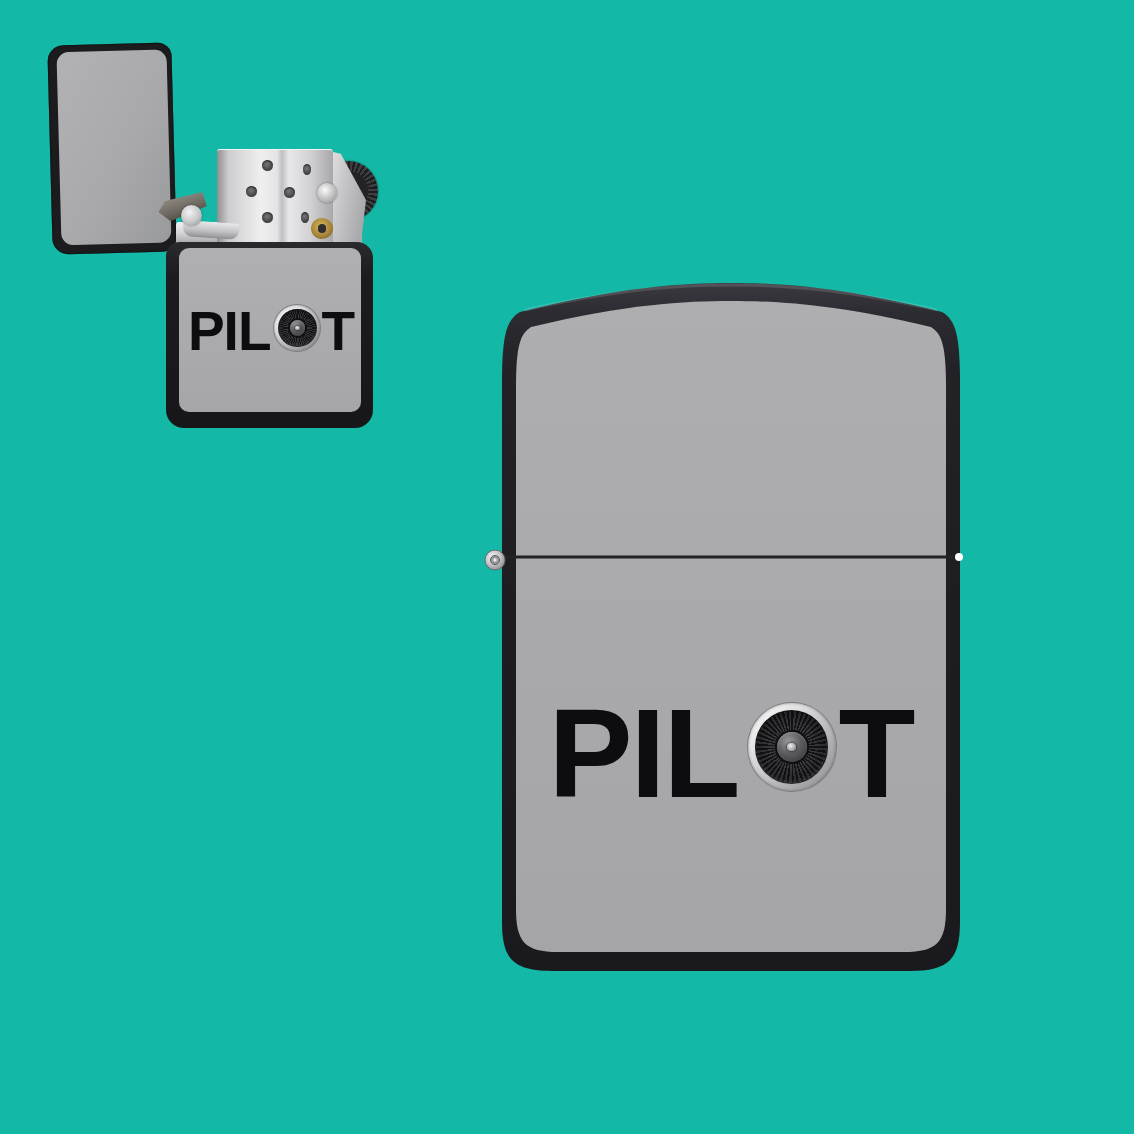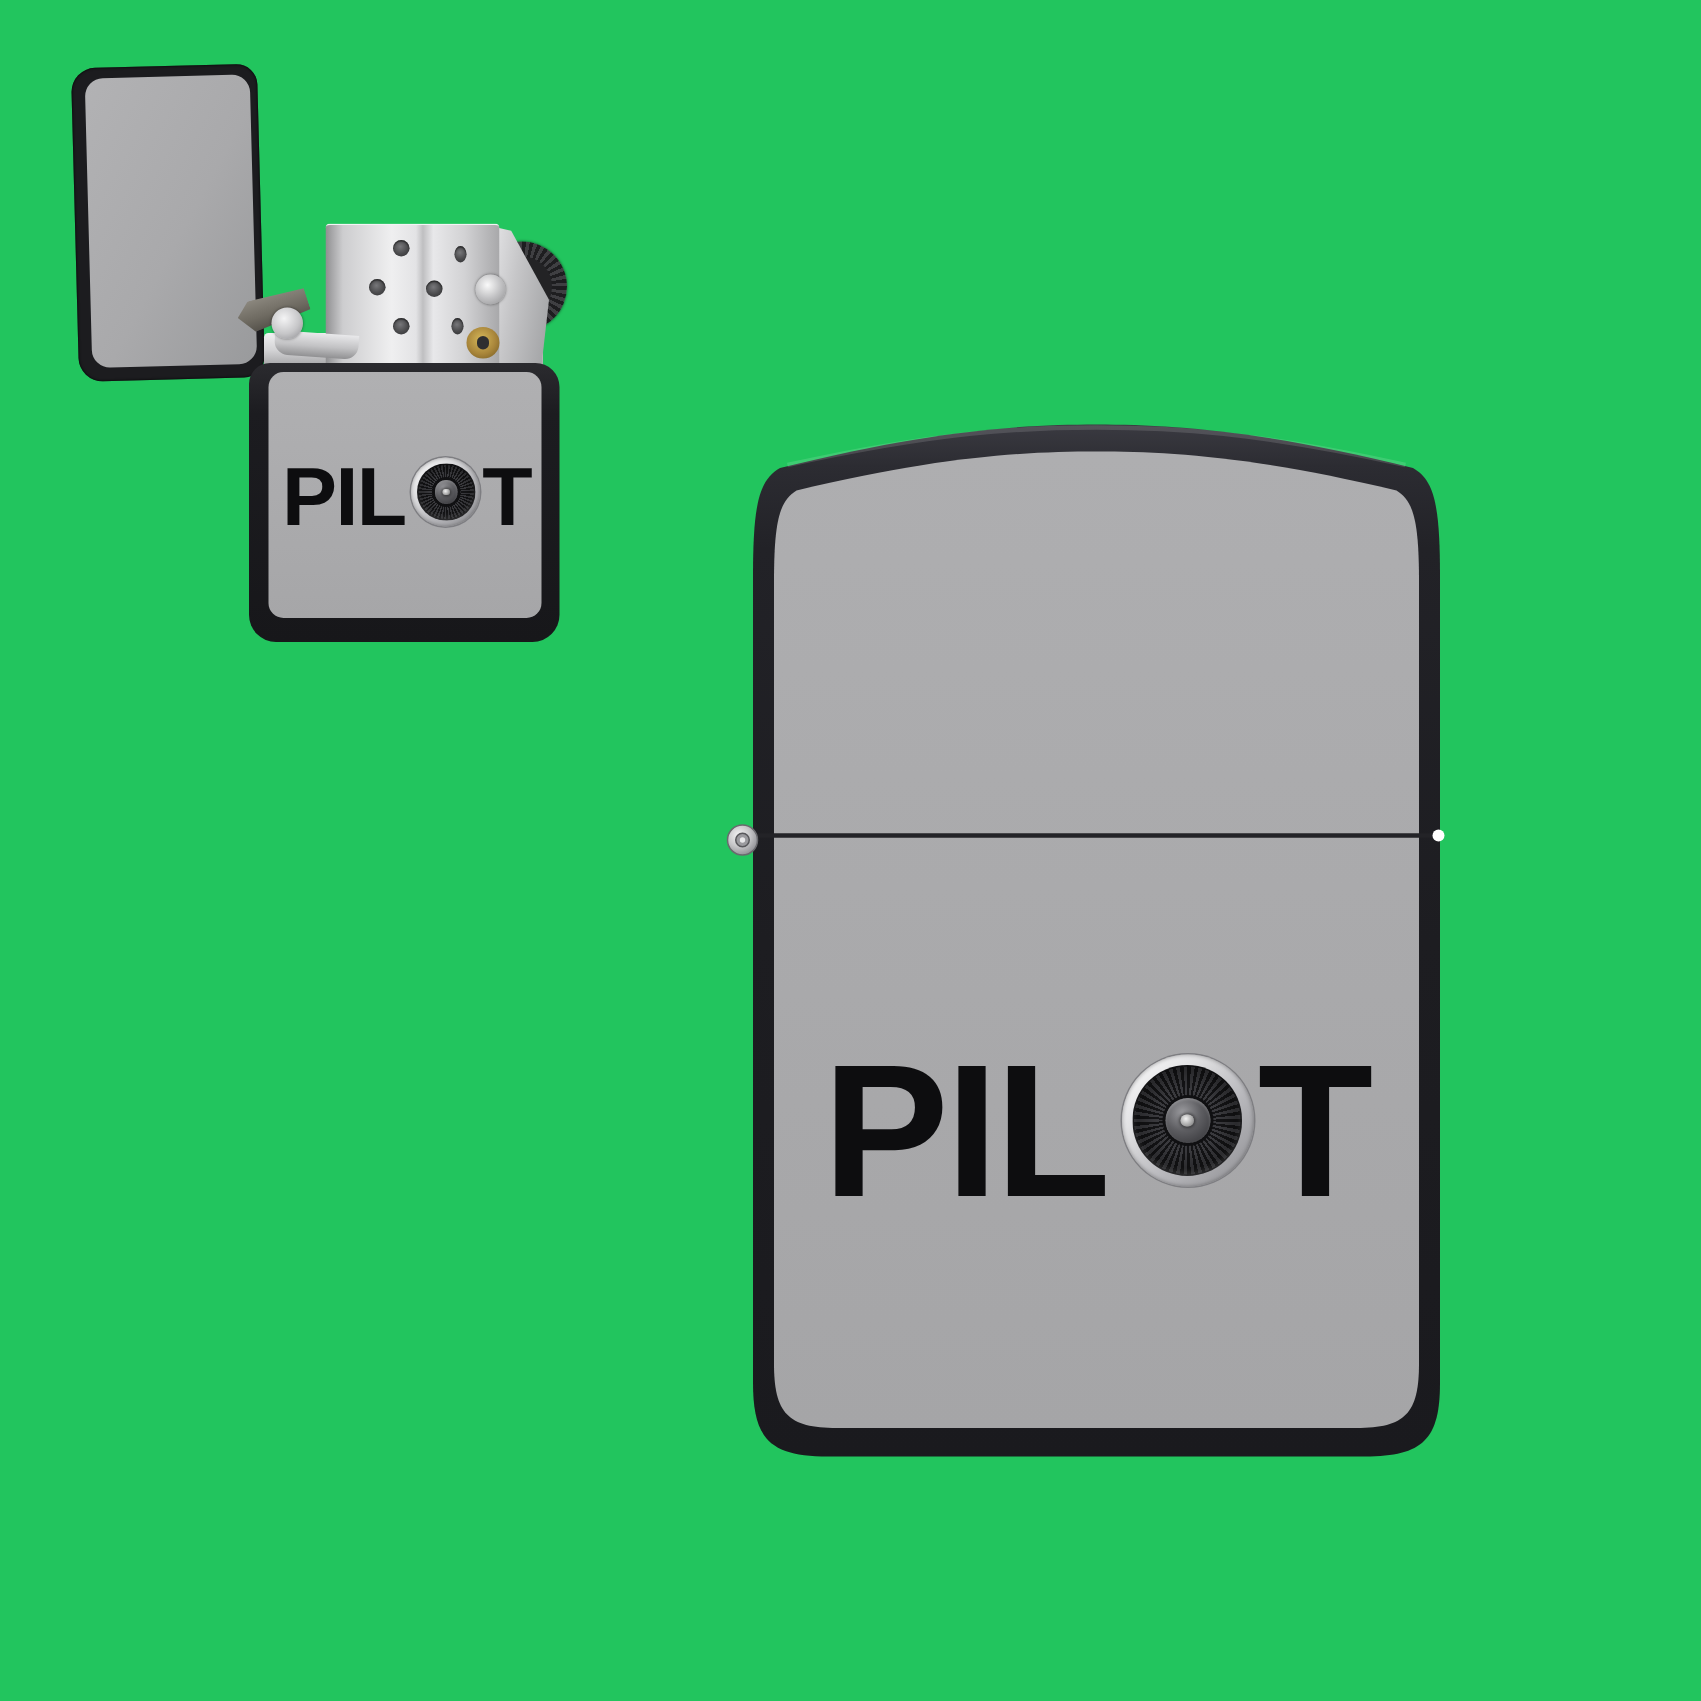--- a/index.html
+++ b/index.html
@@ -1,16 +1,16 @@
 <!DOCTYPE html>
 <html><head>
 <meta charset="utf-8">
 <style>
   html,body{margin:0;padding:0;background:#ffffff;}
-  .canvas{position:relative;width:1134px;height:1134px;background:#22c55e;overflow:hidden;
+  .canvas{position:relative;width:1134px;height:1134px;background:#14b8a6;overflow:hidden;
           font-family:"Liberation Sans", sans-serif;}
   .canvas *{position:absolute;box-sizing:border-box;margin:0;padding:0;}
 
   
   .pilot{display:flex;align-items:center;justify-content:center;
          font-weight:bold;color:#0d0d0f;line-height:1;}
   .pilot.big{left:553px;top:688px;width:356px;height:132px;font-size:126px;letter-spacing:-2px;}
   .pilot.small{left:188px;top:302px;width:166px;height:58px;font-size:55px;letter-spacing:-1px;}
   .pilot span.word{position:static;}
 

